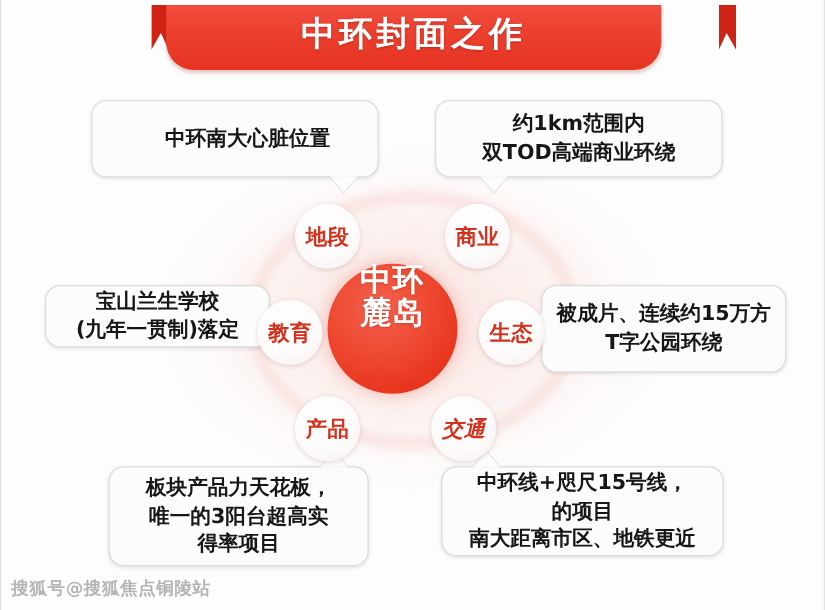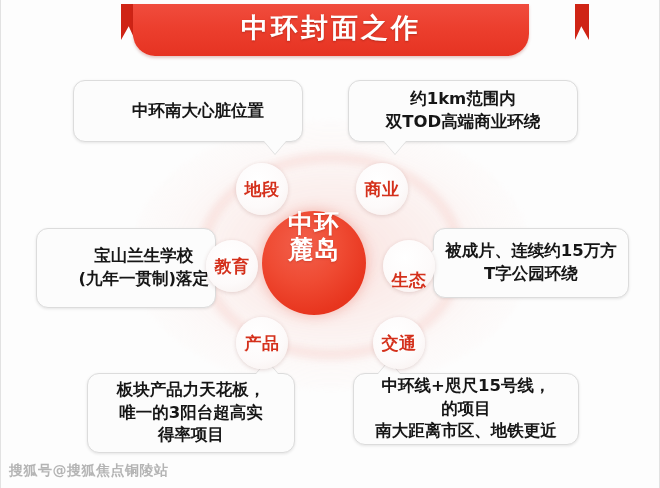--- a/index.html
+++ b/index.html
@@ -227,21 +227,21 @@
   <div class="notch down" style="left:263px; top:141px;"></div>
 
   <div class="infobox" style="left:347px; top:80px; width:230px; height:62px;">
     <div class="lines">
       <div>约1km范围内</div>
       <div>双TOD高端商业环绕</div>
     </div>
   </div>
   <div class="notch down" style="left:383px; top:141px;"></div>
 
-  <div class="infobox" style="left:35px; top:228px; width:180px; height:80px;justify-content:flex-end;">
+  <div class="infobox" style="left:35px; top:228px; width:180px; height:50px;">
     <div class="lines">
       <div>宝山兰生学校</div>
       <div>(九年一贯制)落定</div>
     </div>
   </div>
   <div class="notch right" style="left:214px; top:250px;"></div>
 
   <div class="infobox" style="left:432px; top:228px; width:196px; height:70px;">
     <div class="lines">
       <div>被成片、连续约15万方</div>
@@ -275,25 +275,25 @@
 
   <div class="bubble" style="left:235px; top:163px;">
     <span>地段</span>
   </div>
   <div class="bubble" style="left:355px; top:163px;">
     <span>商业</span>
   </div>
   <div class="bubble" style="left:205px; top:240px;">
     <span>教育</span>
   </div>
-  <div class="bubble" style="left:382px; top:240px;align-items:flex-end;">
+  <div class="bubble" style="left:382px; top:240px;">
     <span>生态</span>
   </div>
   <div class="bubble" style="left:235px; top:317px;">
     <span>产品</span>
   </div>
-  <div class="bubble" style="left:372px; top:317px;">
+  <div class="bubble" style="left:344px; top:317px;font-style:italic;">
     <span>交通</span>
   </div>
 
   <div class="watermark">搜狐号@搜狐焦点铜陵站</div>
 
 </div>
 
 </body></html>

